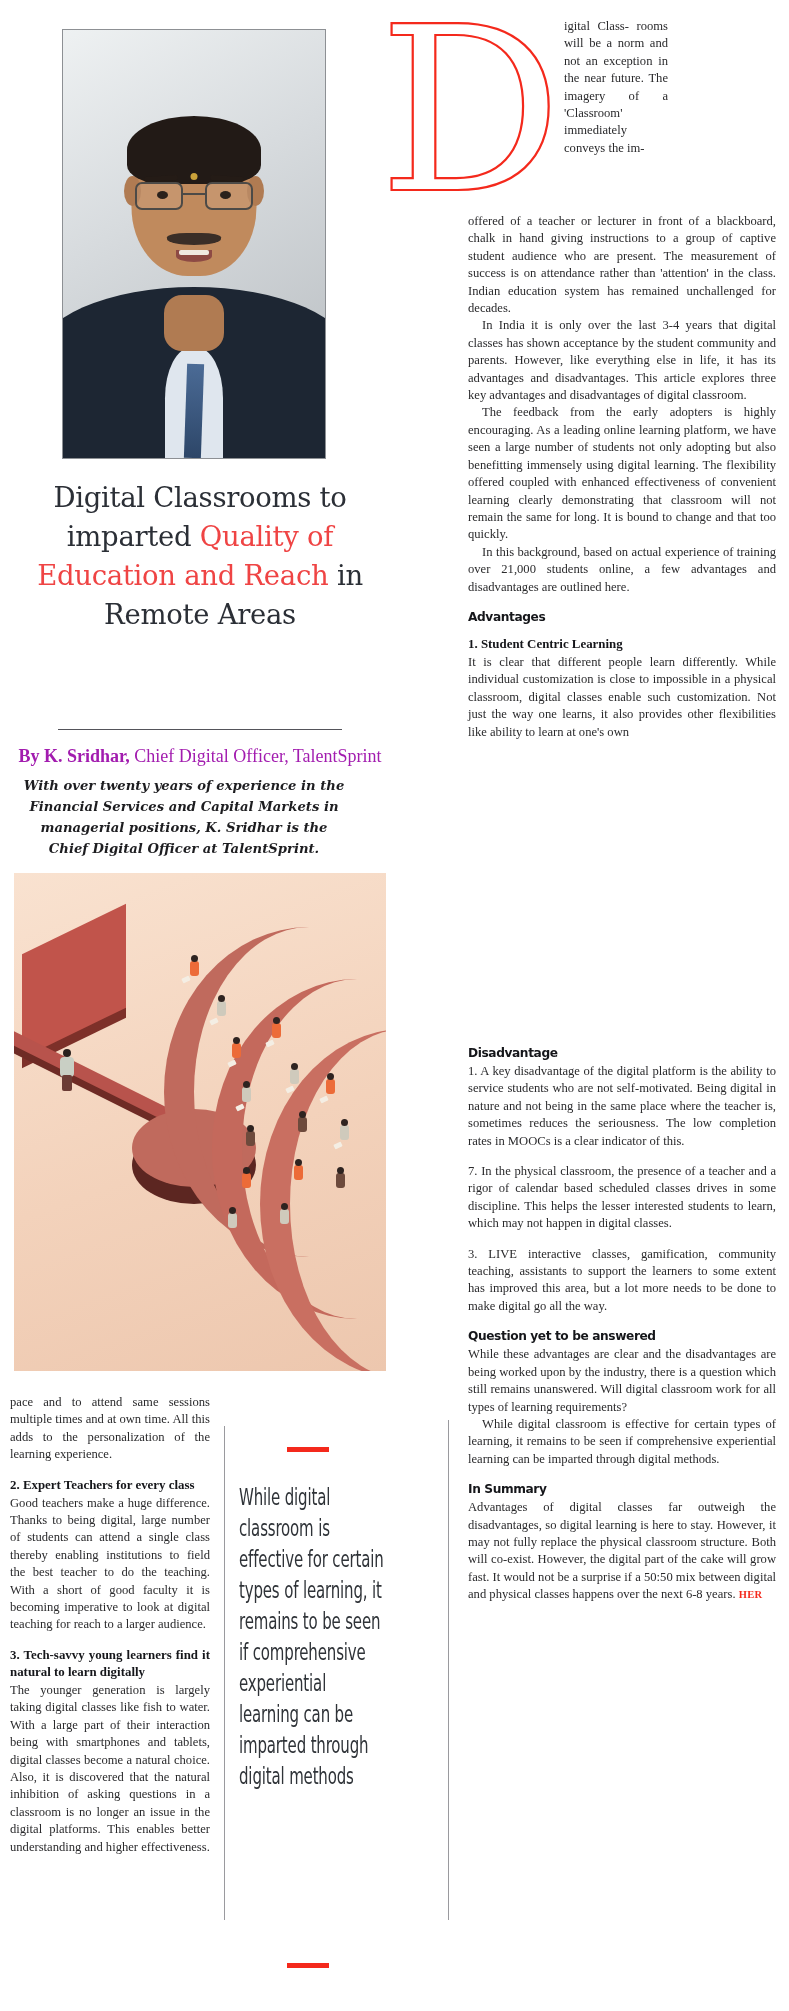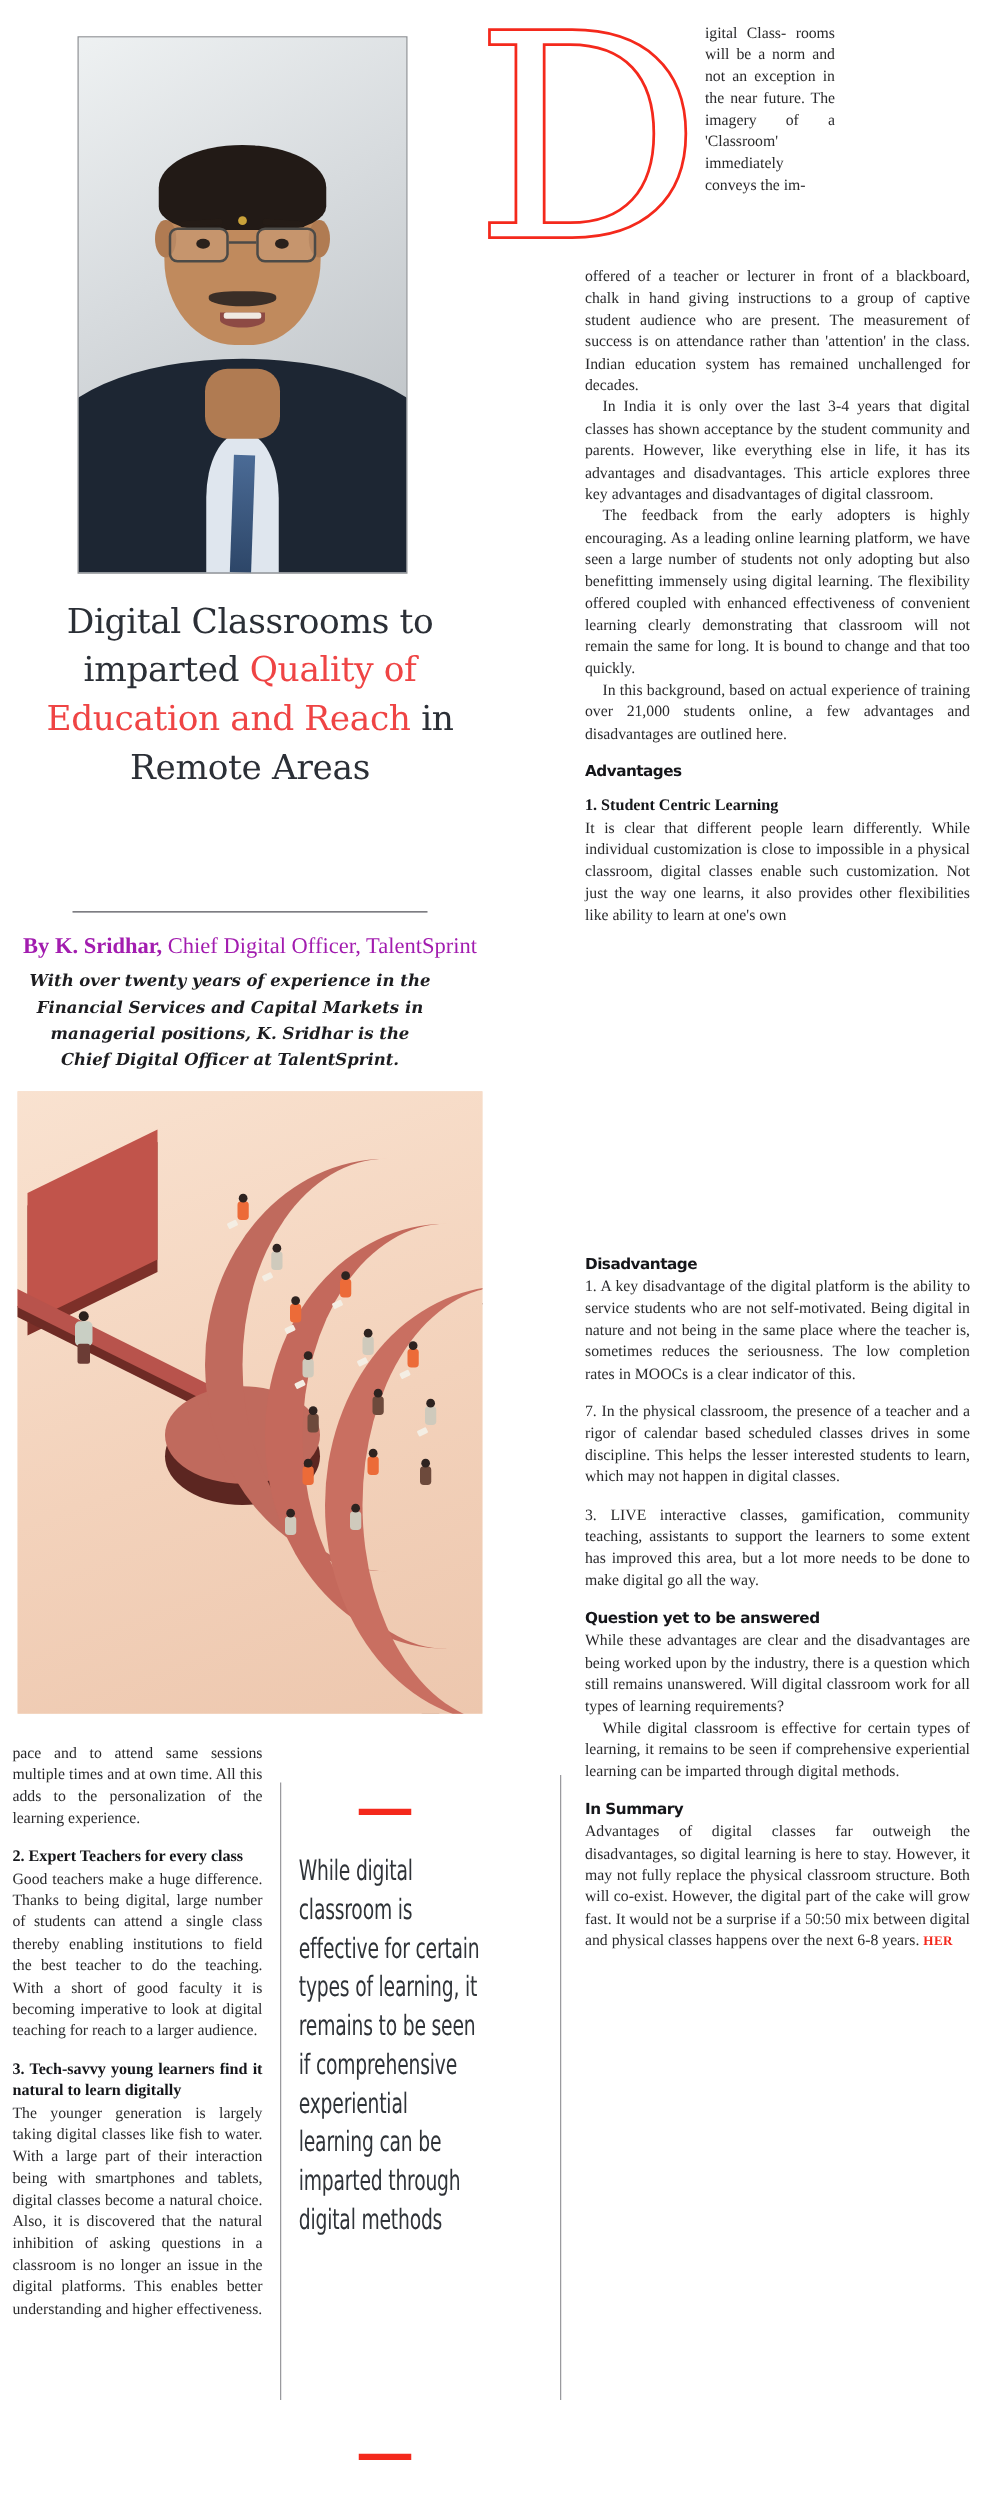--- a/index.html
+++ b/index.html
@@ -342,21 +342,21 @@
     <p class="ind">The feedback from the early adopters is highly encouraging. As a leading online learning platform, we have seen a large number of students not only adopting but also benefitting immensely using digital learning. The flexibility offered coupled with enhanced effectiveness of convenient learning clearly demonstrating that classroom will not remain the same for long. It is bound to change and that too quickly.</p>
     <p class="ind">In this background, based on actual experience of training over 21,000 students online, a few advantages and disadvantages are outlined here.</p>
 
     <div class="gap-lg"></div>
     <div class="h-sans">Advantages</div>
     <div class="gap-md"></div>
     <div class="h-serif">1. Student Centric Learning</div>
     <p>It is clear that different people learn differently. While individual customization is close to impossible in a physical classroom, digital classes enable such customization. Not just the way one learns, it also provides other flexibilities like ability to learn at one's own</p>
   </div>
 
-  <div class="col-right col-body" style="top:1003px;">
+  <div class="col-right col-body" style="top:1045px;">
     <div class="h-sans">Disadvantage</div>
     <p>1. A key disadvantage of the digital platform is the ability to service students who are not self-motivated. Being digital in nature and not being in the same place where the teacher is, sometimes reduces the seriousness. The low completion rates in MOOCs is a clear indicator of this.</p>
     <div class="gap-lg"></div>
     <p>7. In the physical classroom, the presence of a teacher and a rigor of calendar based scheduled classes drives in some discipline. This helps the lesser interested students to learn, which may not happen in digital classes.</p>
     <div class="gap-lg"></div>
     <p>3. LIVE interactive classes, gamification, community teaching, assistants to support the learners to some extent has improved this area, but a lot more needs to be done to make digital go all the way.</p>
     <div class="gap-lg"></div>
     <div class="h-sans">Question yet to be answered</div>
     <p>While these advantages are clear and the disadvantages are being worked upon by the industry, there is a question which still remains unanswered. Will digital classroom work for all types of learning requirements?</p>
     <p class="ind">While digital classroom is effective for certain types of learning, it remains to be seen if comprehensive experiential learning can be imparted through digital methods.</p>

